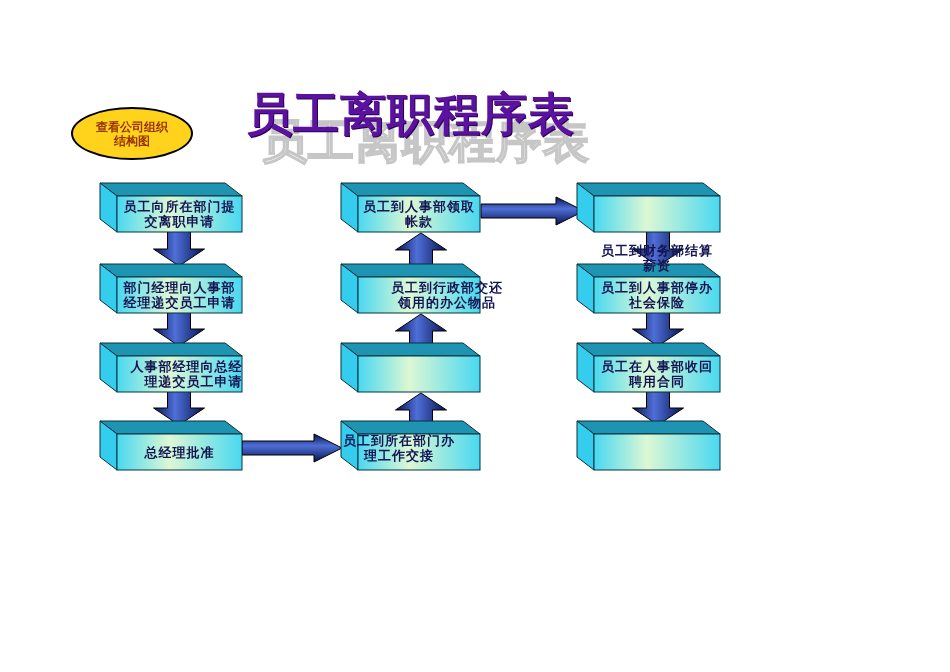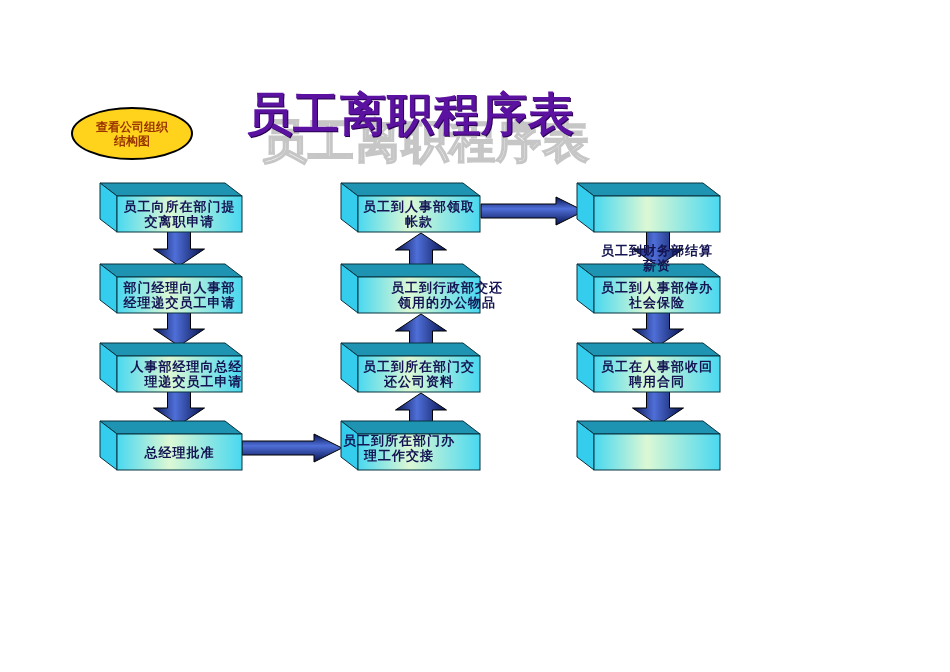--- a/index.html
+++ b/index.html
@@ -143,22 +143,20 @@
   <div class="box-label" style="left:117px;top:277px;width:125px;height:36px;">部门经理向人事部
 经理递交员工申请</div>
   <div class="box-label" style="left:117px;top:356px;width:139px;height:36px;text-align:right;">人事部经理向总经
 理递交员工申请</div>
   <div class="box-label" style="left:117px;top:434px;width:125px;height:36px;">总经理批准</div>
 
   <div class="box-label" style="left:358px;top:196px;width:122px;height:36px;">员工到人事部领取
 帐款</div>
   <div class="box-label" style="left:358px;top:277px;width:122px;height:36px;padding-left:28px;">员工到行政部交还
 领用的办公物品</div>
-  <div class="box-label" style="left:358px;top:356px;width:122px;height:36px;">员工到所在部门交
-还公司资料</div>
   <div class="box-label" style="left:338px;top:434px;width:122px;height:28px;">员工到所在部门办
 理工作交接</div>
 
   <div class="box-label" style="left:594px;top:196px;width:126px;height:36px;margin-top:44px;">员工到财务部结算
 薪资</div>
   <div class="box-label" style="left:594px;top:277px;width:126px;height:36px;">员工到人事部停办
 社会保险</div>
   <div class="box-label" style="left:594px;top:356px;width:126px;height:36px;border-radius:12px;">员工在人事部收回
 聘用合同</div>
 

